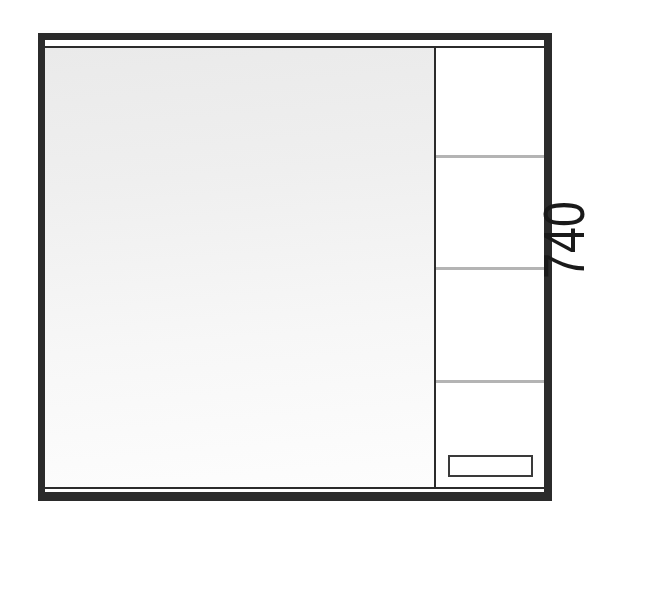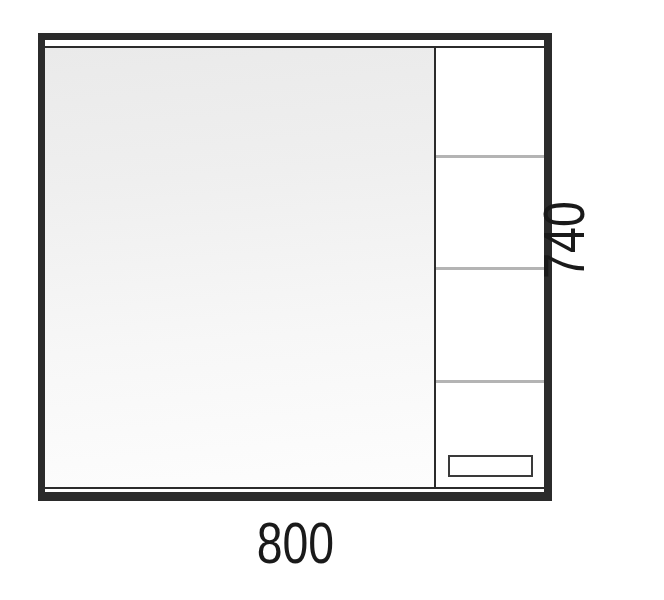--- a/index.html
+++ b/index.html
@@ -132,21 +132,18 @@
           <div class="shelf-line s1"></div>
           <div class="shelf-line s2"></div>
           <div class="shelf-line s3"></div>
           <div class="handle"></div>
         </div>
 
       </div>
     </div>
   </div>
 
-  <div class="dim-width-wrap">
-    <span class="dim-label">800</span>
-  </div>
 
   <div class="dim-height-wrap">
     <span class="dim-label">740</span>
   </div>
 
 </div>
 
 </body></html>

